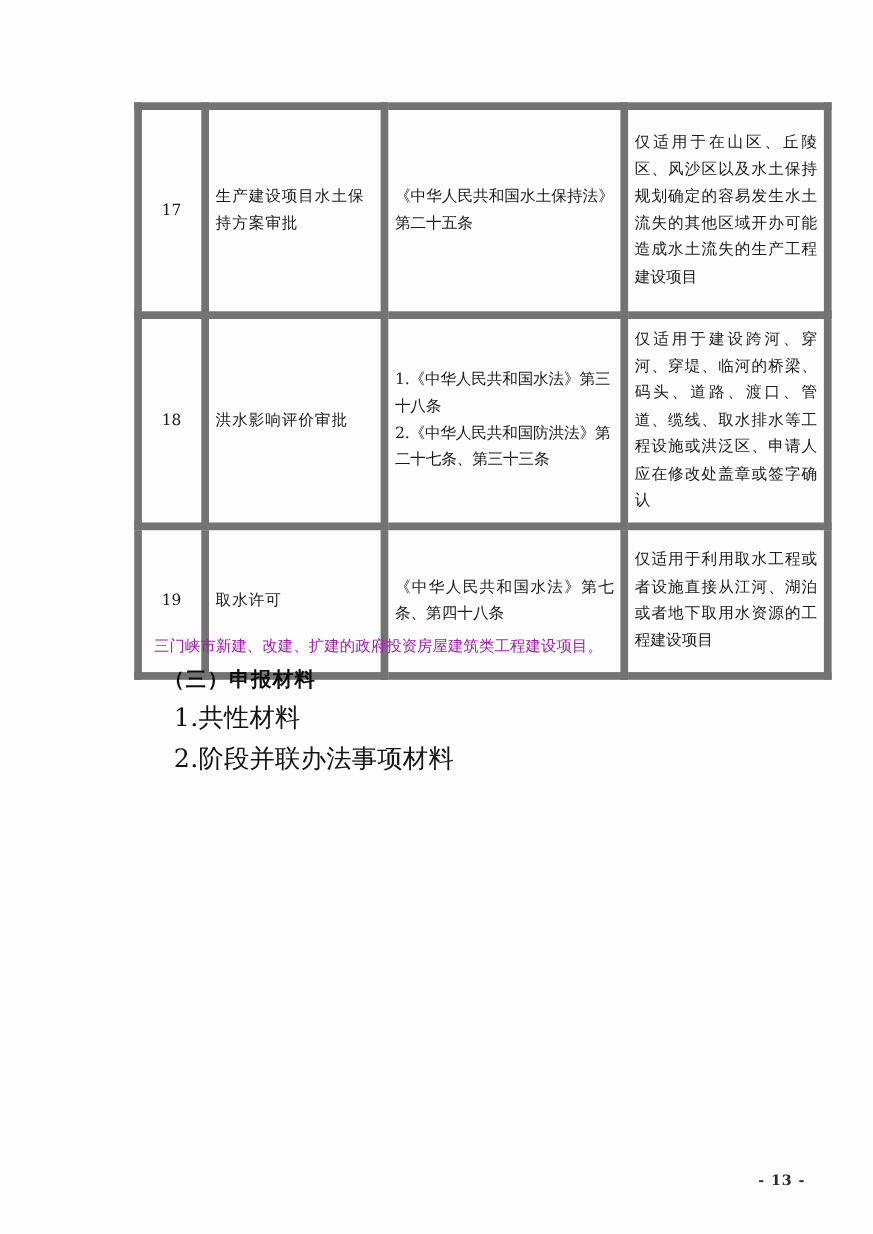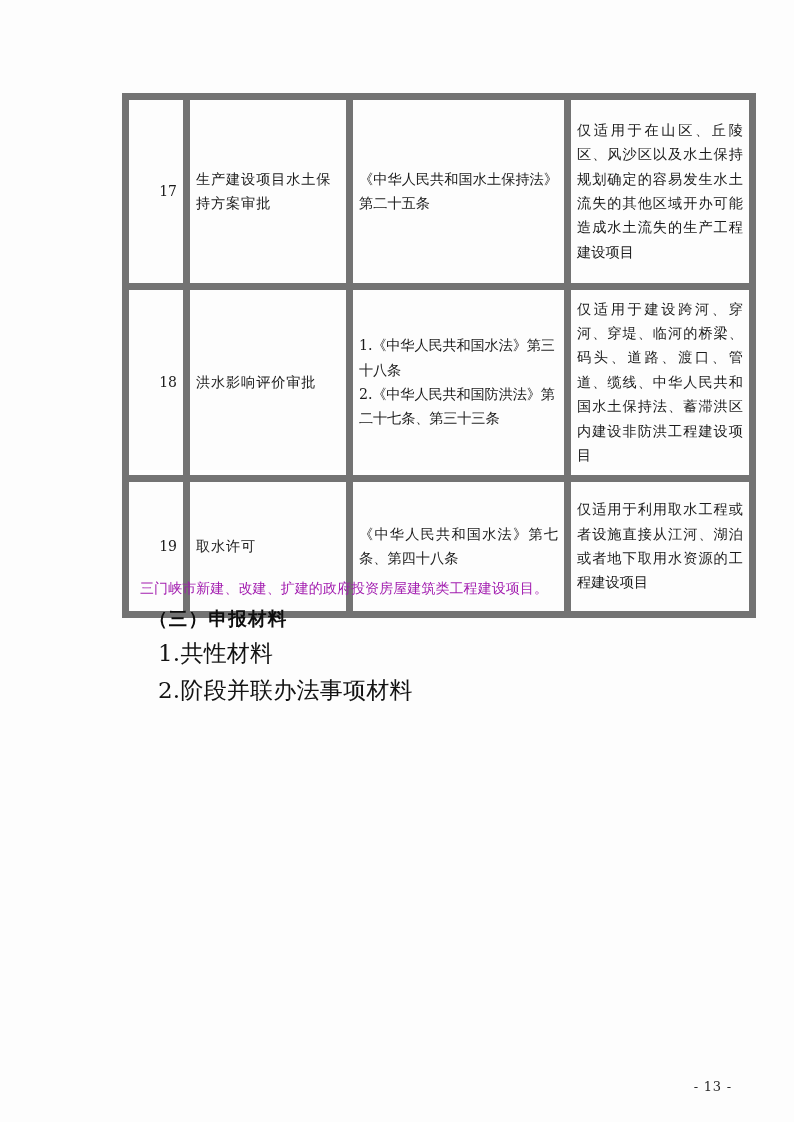--- a/index.html
+++ b/index.html
@@ -35,21 +35,21 @@
   }
   .approval-table td {
     border: 7px solid #737373;
     vertical-align: middle;
     padding: 5px 6px 6px 6px;
     font-family: "DejaVu Serif", serif;
     font-size: 14.2px;
     line-height: 1.72;
     color: #1a1a1a;
   }
-  .col-no    { width: 42px;  text-align: right; }
+  .col-no    { width: 42px;  text-align: center; }
   .col-item  { width: 144px; text-align: left; }
   .col-law   { width: 199px; text-align: left; margin-left: 48px; }
   .col-scope { width: 166px; text-align: left; vertical-align: top; }
 
   .approval-table td.col-no {
     font-family: "DejaVu Serif", serif;
     font-size: 14px;
   }
   .cell-justify {
     text-align: justify;
@@ -123,21 +123,22 @@
     text-align: center;
     padding-right: 0;
     font-family: "DejaVu Serif", serif;
     font-size: 13px;
     color: #2a2a2a;
     letter-spacing: 0.06em;
   }
   .page-number .inner {
     position: absolute;
     right: 62px;
-    top: 17px;
+    top: 4px;
+    font-weight: bold;
   }
 </style>
 </head>
 <body>
 
 <div class="page">
 
   <table class="approval-table">
     <tbody>
       <tr class="row-17">
@@ -146,21 +147,21 @@
         <td class="col-law cell-justify">《中华人民共和国水土保持法》第二十五条</td>
         <td class="col-scope scope-cell cell-justify">仅适用于在山区、丘陵区、风沙区以及水土保持规划确定的容易发生水土流失的其他区域开办可能造成水土流失的生产工程建设项目</td>
       </tr>
       <tr class="row-18">
         <td class="col-no">18</td>
         <td class="col-item item-spread">洪水影响评价审批</td>
         <td class="col-law law-hei">
           <div>1.《中华人民共和国水法》第三十八条</div>
           <div>2.《中华人民共和国防洪法》第二十七条、第三十三条</div>
         </td>
-        <td class="col-scope scope-cell cell-justify">仅适用于建设跨河、穿河、穿堤、临河的桥梁、码头、道路、渡口、管道、缆线、中华人民共和国水土保持法、蓄滞洪区内建设非防洪工程建设项目</td>
+        <td class="col-scope scope-cell cell-justify">仅适用于建设跨河、穿河、穿堤、临河的桥梁、码头、道路、渡口、管道、缆线、取水排水等工程设施或洪泛区、申请人应在修改处盖章或签字确认</td>
       </tr>
       <tr class="row-19">
         <td class="col-no">19</td>
         <td class="col-item item-spread">取水许可</td>
         <td class="col-law cell-justify">《中华人民共和国水法》第七条、第四十八条</td>
         <td class="col-scope scope-cell cell-justify">仅适用于利用取水工程或者设施直接从江河、湖泊或者地下取用水资源的工程建设项目</td>
       </tr>
     </tbody>
   </table>
 

